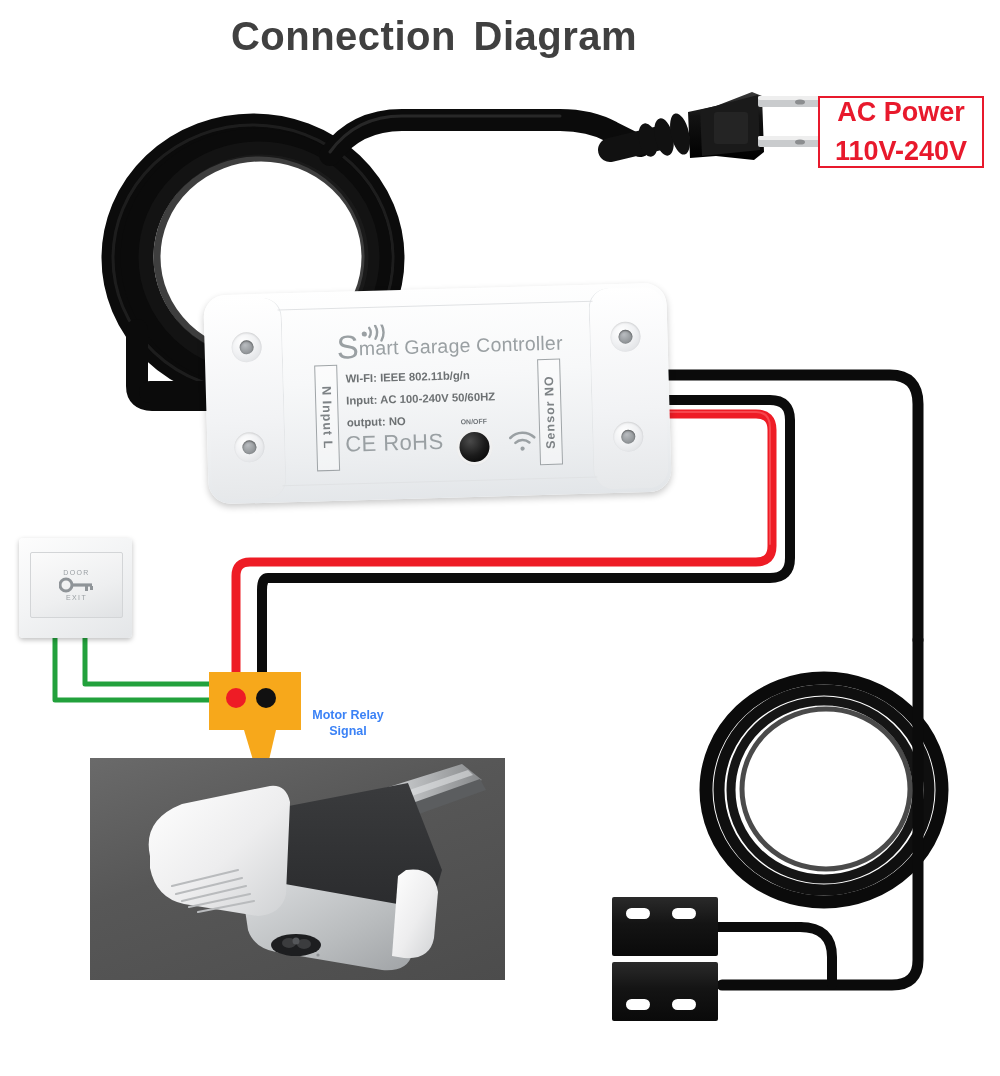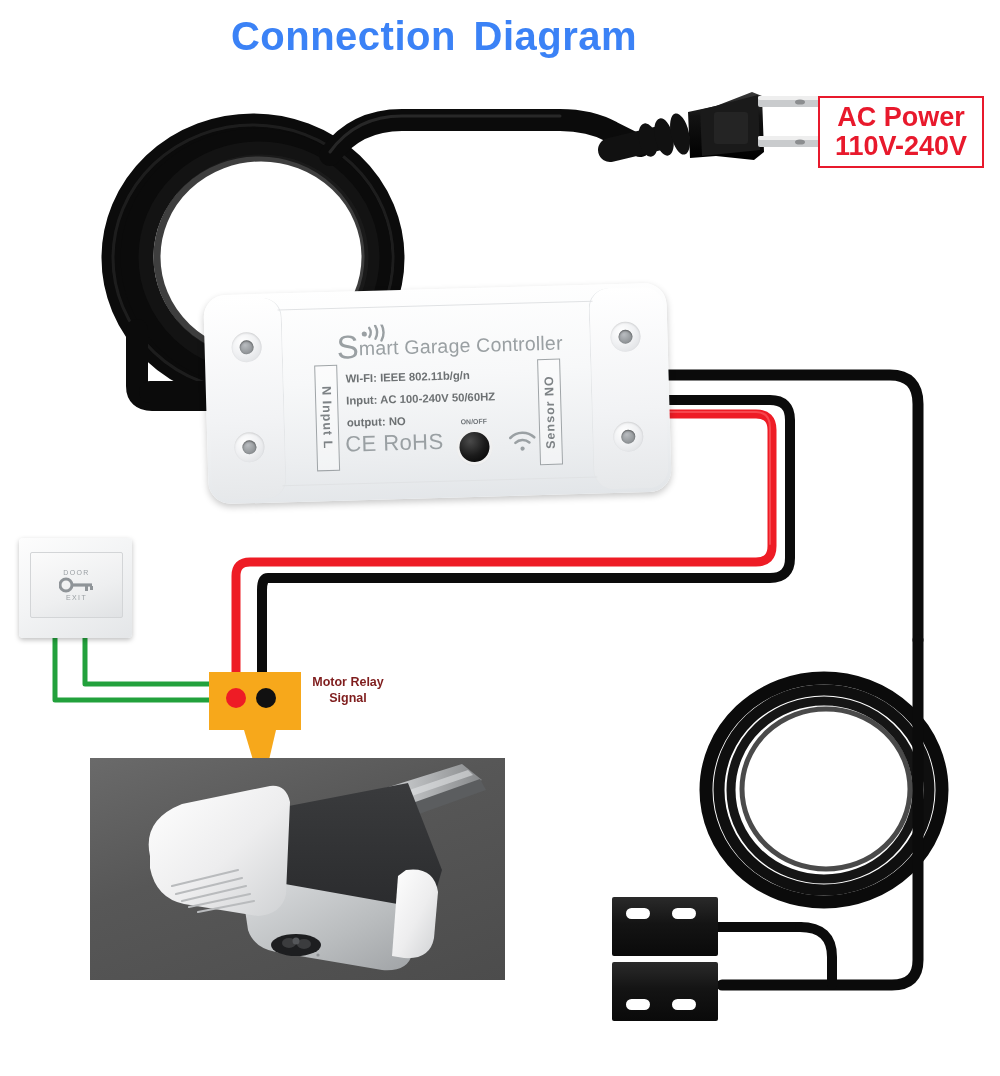--- a/index.html
+++ b/index.html
@@ -24,38 +24,38 @@
   
   .page-title {
     position: absolute;
     left: 0;
     top: 14px;
     width: 868px;
     text-align: center;
     font-size: 40px;
     font-weight: bold;
     letter-spacing: 0.5px;
-    color: #3b82f6;
+    color: #404040;
     word-spacing: 6px;
   }
 
   
   .ac-box {
     position: absolute;
     left: 818px;
     top: 96px;
     width: 166px;
     height: 72px;
     border: 2px solid #e8192c;
     background: #ffffff;
     box-sizing: border-box;
     display: flex;
     flex-direction: column;
     align-items: center;
-    justify-content: center;
+    justify-content: space-between;
     line-height: 1.06;
   }
   .ac-box span {
     color: #e8192c;
     font-weight: bold;
     font-size: 27px;
     white-space: nowrap;
   }
 
   
@@ -263,24 +263,24 @@
     position: absolute;
     width: 20px;
     height: 20px;
     border-radius: 50%;
   }
   .relay-dot.red { left: 226px; top: 688px; background: #ee1c25; }
   .relay-dot.black { left: 256px; top: 688px; background: #111111; }
   .relay-label {
     position: absolute;
     left: 303px;
-    top: 675px;
+    top: 708px;
     width: 90px;
     text-align: center;
-    color: #7f1d1d;
+    color: #3b82f6;
     font-weight: bold;
     font-size: 12.5px;
     line-height: 1.25;
   }
 
   
   .motor-photo {
     position: absolute;
     left: 90px;
     top: 758px;

